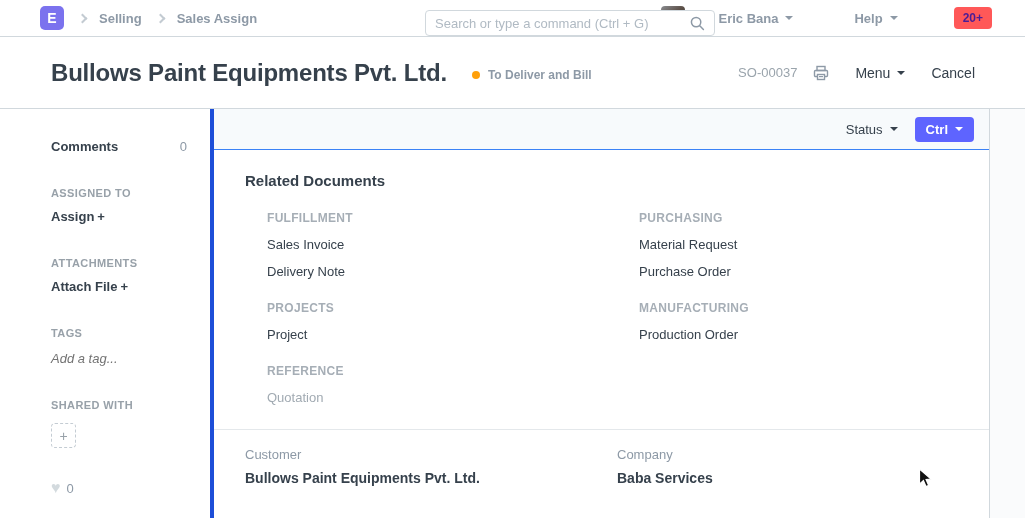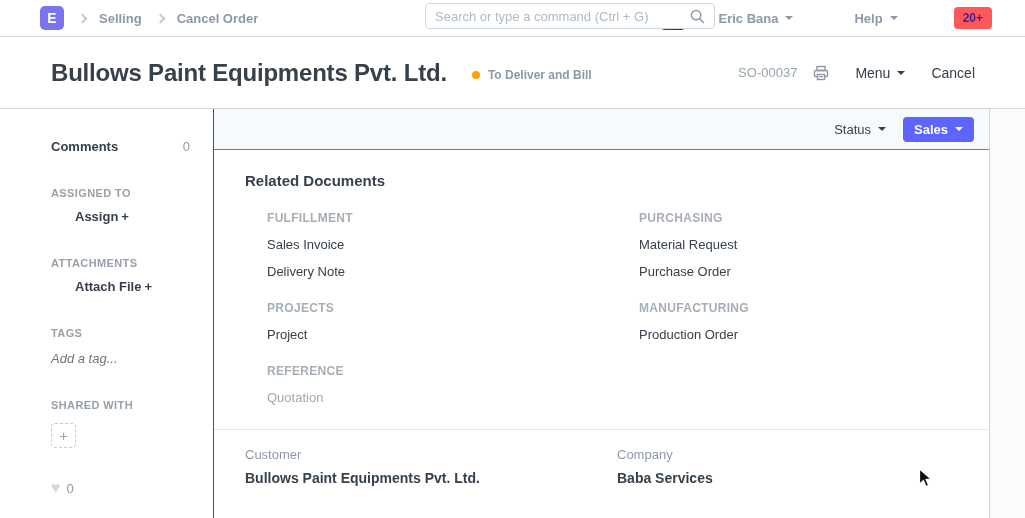--- a/index.html
+++ b/index.html
@@ -17,21 +17,21 @@
     width:24px; height:24px; border-radius:5px; background:#7b72ee;
     color:#fff; font-weight:bold; font-size:14px;
     display:flex; align-items:center; justify-content:center; flex:0 0 auto;
   }
   .crumb-chev {
     width:7px; height:7px; border-top:2px solid #c3cbd2; border-right:2px solid #c3cbd2;
     transform:rotate(45deg); margin:0 13px 0 15px; flex:0 0 auto;
   }
   .crumb { font-size:13px; font-weight:bold; color:#8d99a6; }
   .searchbox {
-    position:absolute; left:425px; top:3px; width:290px; height:26px;
+    position:absolute; left:425px; top:10px; width:290px; height:26px;
     border:1px solid #d1d8dd; border-radius:4px; background:#fff;
     display:flex; align-items:center; padding:0 9px;
   }
   .searchbox input {
     border:none; outline:none; flex:1; font-size:13px; color:#36414c;
     font-family:"Liberation Sans", sans-serif; background:transparent;
   }
   .searchbox input::placeholder { color:#b0bac3; }
   .nav-right { margin-left:auto; display:flex; align-items:center;gap:21px; }
   .avatar {
@@ -58,31 +58,31 @@
   .indicator { display:flex; align-items:center; margin-left:25px; margin-top:4px; }
   .indicator-dot { width:8px; height:8px; border-radius:50%; background:#ffa00a; }
   .indicator-text { font-size:12px; font-weight:bold; color:#8d99a6; margin-left:8px; }
   .head-right { margin-left:auto; display:flex; align-items:center; }
   .doc-id { font-size:13px; color:#9aa4ac; }
   .printer { margin-left:16px; display:flex; }
   .head-btn { font-size:14px; color:#36414c; margin-left:26px; display:flex; align-items:center; cursor:default; }
   
   .body-wrap { display:flex; height:409px; }
   .sidebar {
-    width:214px; border-right:1px solid #1d4ed8; padding:30px 23px 0 51px;
+    width:214px; border-right:4px solid #1d4ed8; padding:30px 23px 0 51px;
     background:#fff; flex:0 0 auto;
   }
   .comments-row { display:flex; justify-content:space-between; align-items:center; }
   .comments-label { font-size:13px; font-weight:bold; color:#36414c; }
   .count { font-size:13px; color:#8d99a6; }
   .side-heading {
     font-size:11px; color:#98a1a9; font-weight:600; letter-spacing:0.4px;
     margin-top:33px; margin-bottom:10px;
   }
-  .side-action { font-size:13px; font-weight:bold; color:#36414c;margin-left:24px; }
+  .side-action { font-size:13px; font-weight:bold; color:#36414c; }
   .side-action .plus { font-weight:bold; margin-left:3px; }
   .tag-placeholder { font-size:13px; font-style:italic; color:#737373; margin-top:12px; }
   .share-box {
     width:25px; height:25px; border:1px dashed #c4ccd3; border-radius:4px;
     display:flex; align-items:center; justify-content:center;
     color:#98a1a9; font-size:14px; margin-top:12px;
   }
   .likes { display:flex; align-items:center; margin-top:32px; }
   .heart { color:#d3dade; font-size:16px; line-height:1; }
   .likes .count { margin-left:6px; }
@@ -115,21 +115,21 @@
   .cursor { position:absolute; left:918px; top:468px; pointer-events:none; }
 </style>
 </head>
 <body>
 
 <div class="navbar">
   <div class="logo">E</div>
   <span class="crumb-chev"></span>
   <span class="crumb">Selling</span>
   <span class="crumb-chev"></span>
-  <span class="crumb">Cancel Order</span>
+  <span class="crumb">Sales Assign</span>
 
   <div class="searchbox">
     <input type="text" placeholder="Search or type a command (Ctrl + G)" style="">
     <svg width="15" height="15" viewBox="0 0 16 16">
       <circle cx="6.5" cy="6.5" r="5" fill="none" stroke="#8d99a6" stroke-width="1.6"></circle>
       <line x1="10.4" y1="10.4" x2="14.3" y2="14.3" stroke="#8d99a6" stroke-width="1.6" stroke-linecap="round"></line>
     </svg>
   </div>
 
   <div class="nav-right">
@@ -202,21 +202,21 @@
     </div>
   </div>
 
   <div class="main">
     <div class="form-toolbar">
       <span class="status-btn">
         <span>Status</span>
         <span class="caret"></span>
       </span>
       <span class="make-btn">
-        <span>Sales</span>
+        <span>Ctrl</span>
         <span class="caret"></span>
       </span>
     </div>
 
     <div class="dashboard">
       <div class="dash-title">Related Documents</div>
 
       <div class="dash-grid">
 
         <div class="dash-section">

